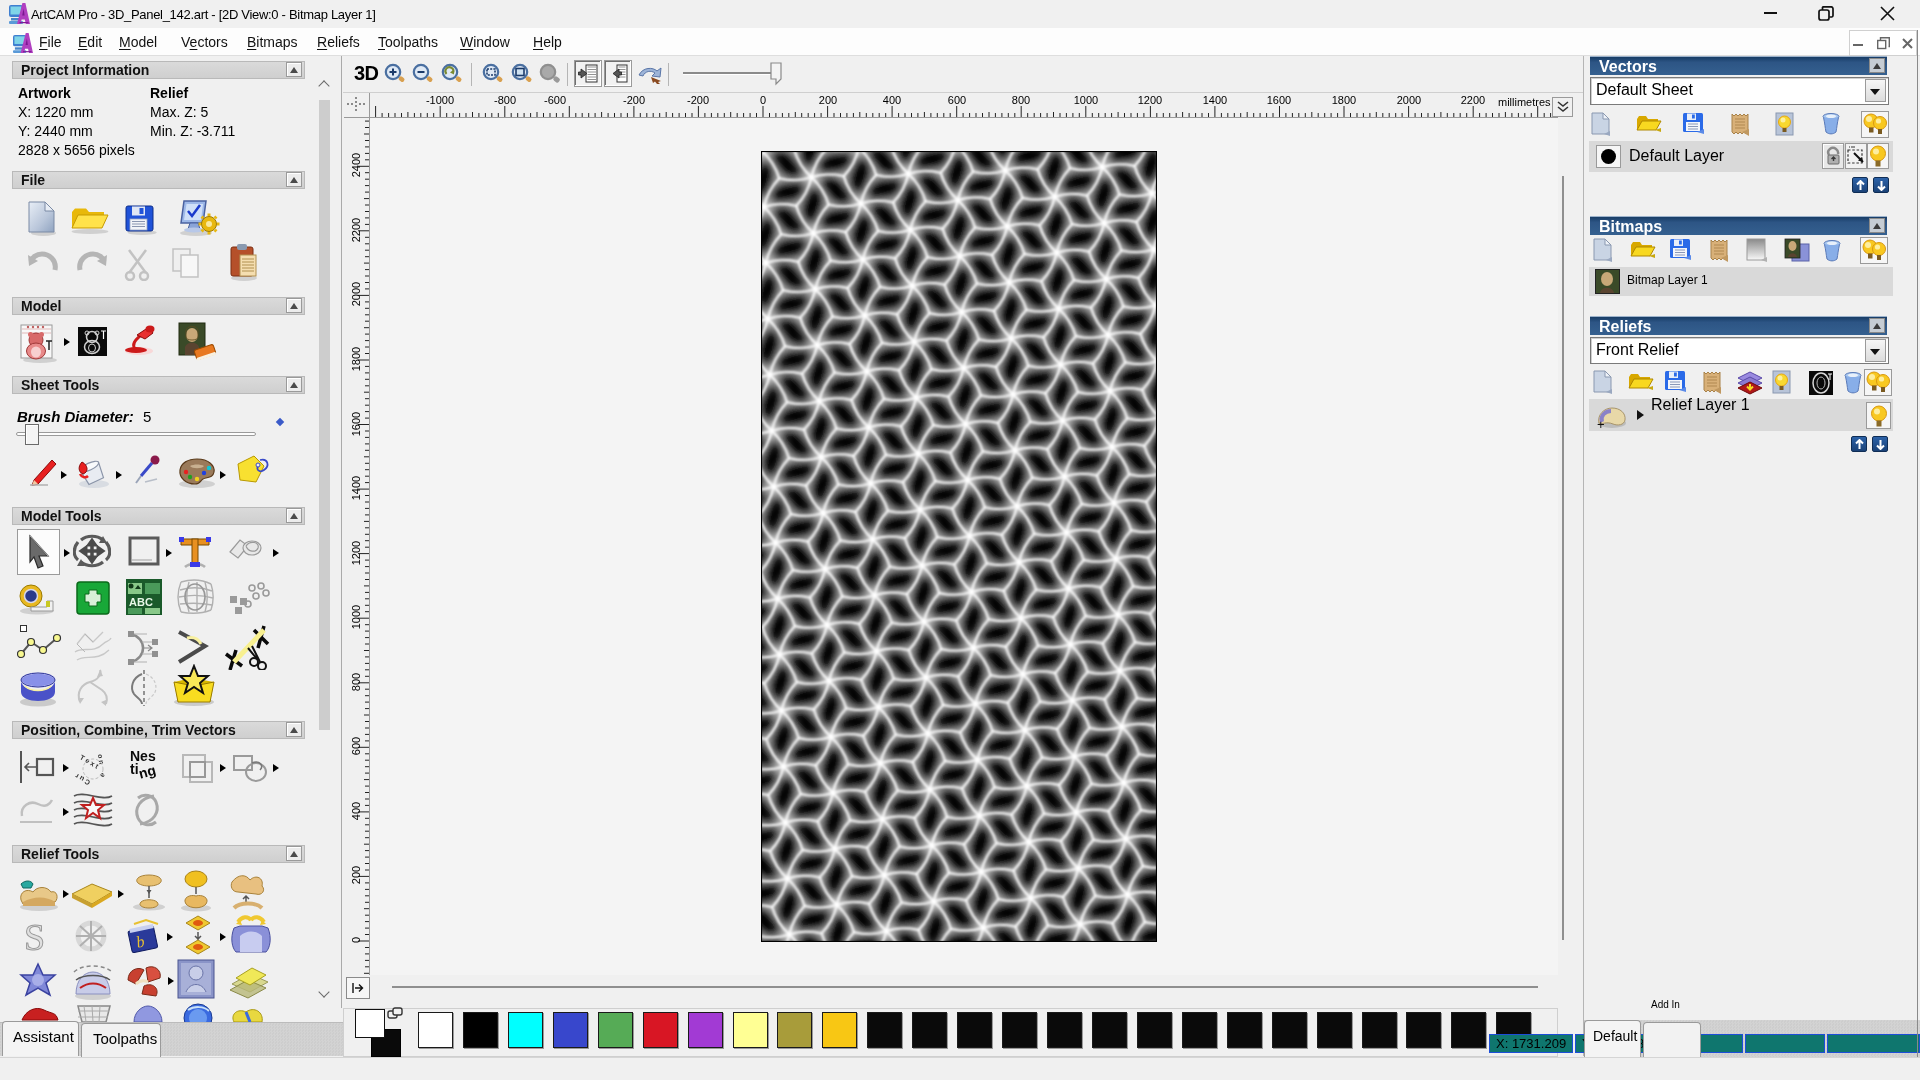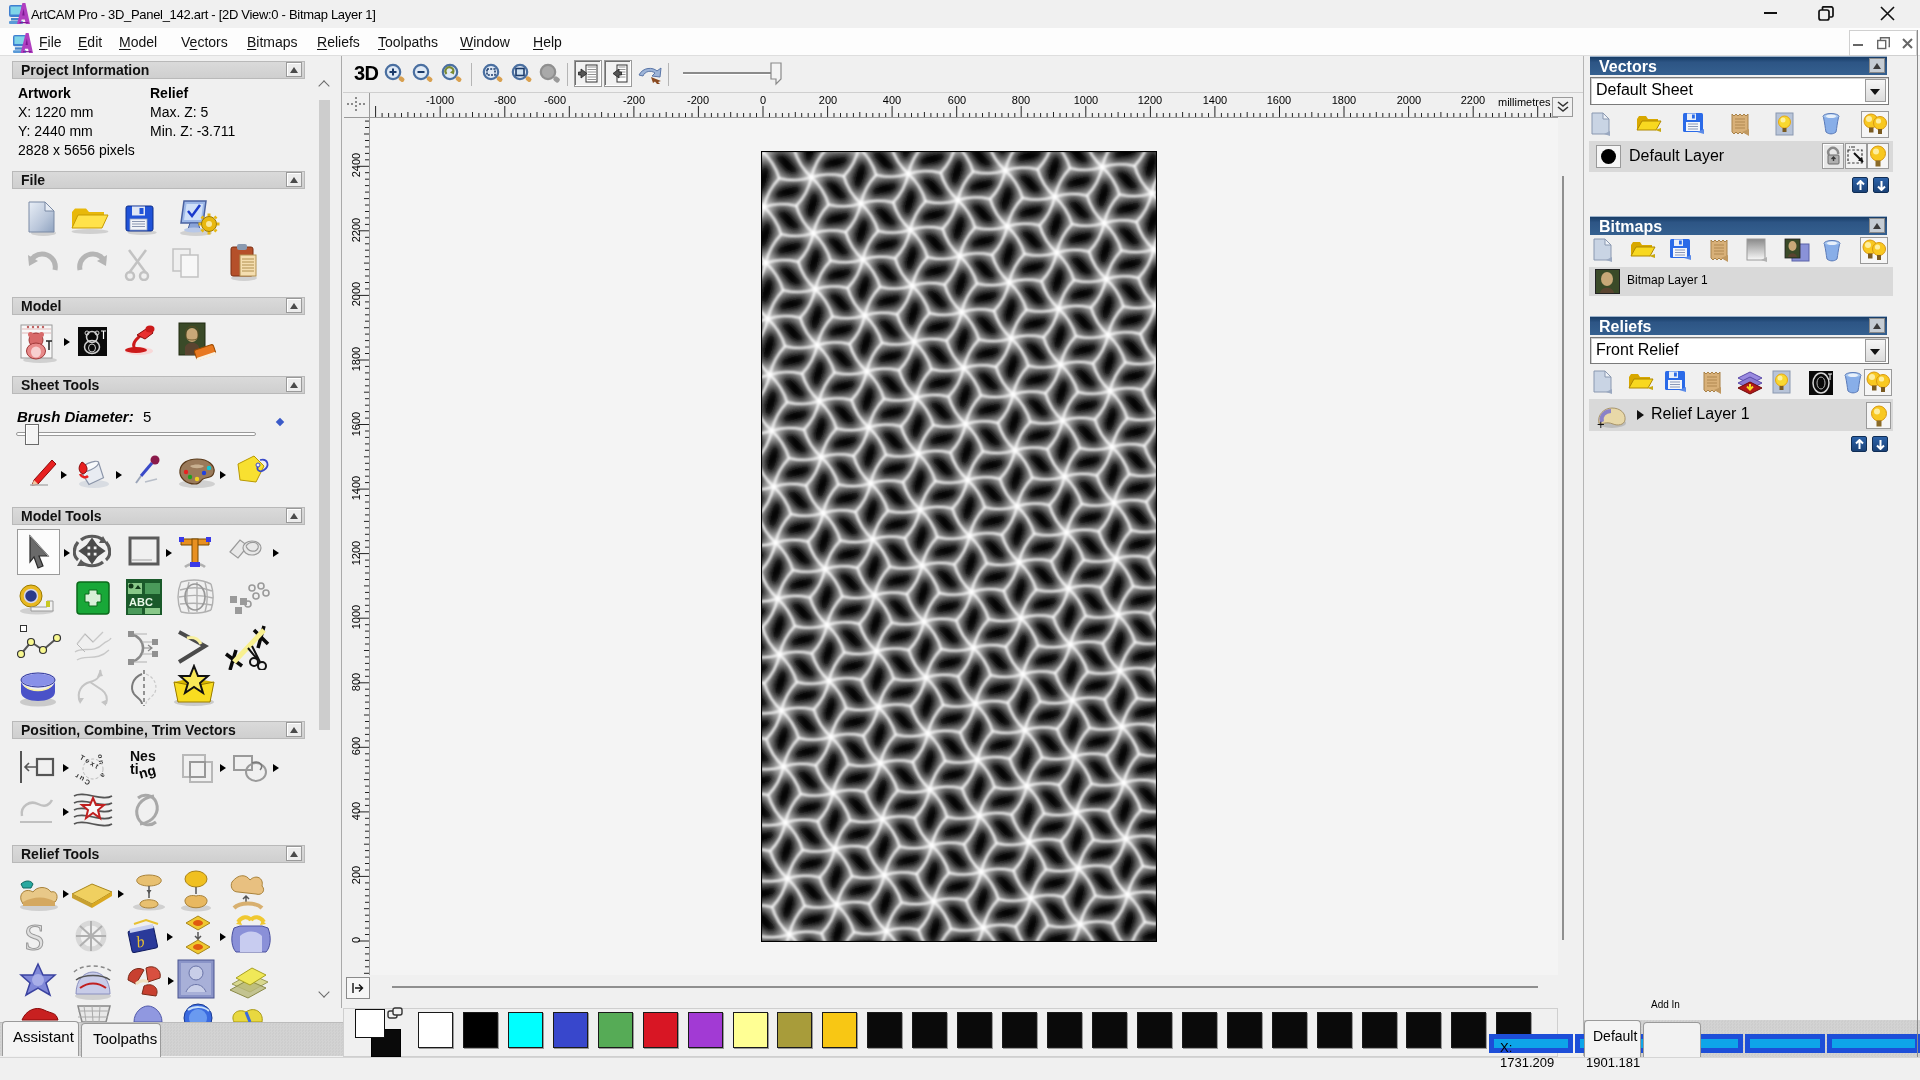--- a/index.html
+++ b/index.html
@@ -49,21 +49,21 @@
 .combo { position:absolute; left:6px; width:299px; height:27px; background:#fff; border:1px solid #7a7a7a;
   box-shadow:inset 1px 1px 0 #cfcfcf; font-size:16px; color:#000; padding:3px 0 0 5px; }
 .combobtn { position:absolute; width:21px; height:23px; background:linear-gradient(#f6f6f6,#dcdcdc); border:1px solid #9a9a9a; }
 .combobtn:after { content:""; position:absolute; left:4px; top:9px; border-left:5px solid transparent; border-right:5px solid transparent; border-top:6px solid #111; }
 .lrow { position:absolute; left:5px; width:304px; height:31px; background:#d9d9d9; }
 .udbtn { position:absolute; width:16px; height:16px; background:linear-gradient(#2c62a8,#1b4277); border:1px solid #0f2d55; border-radius:2px; color:#fff; }
 
 #palettebar { left:343px; top:1008px; width:1215px; height:49px; background:#f0f0f0; border:1px solid #cfcfcf;}
 .sw { position:absolute; top:1012px; width:35px; height:36px; border:1px solid #1a1a1a; box-shadow:1px 1px 0 #9a9a9a; }
 #statusbar { left:0; top:1057px; width:1920px; height:23px; background:#f0f0f0; border-top:1px solid #d5d5d5; font-size:13px; }
-.sfield { position:absolute; top:1034px; height:19px; border:5px solid #1d4ed8; background:#0ea5e9; font-size:13px; padding:1px 0 0 6px;}
+.sfield { position:absolute; top:1034px; height:19px; border:1px solid #1d4ed8; background:#0f766e; font-size:13px; padding:1px 0 0 6px;}
 .tab { position:absolute; background:#f6f6f6; border:1px solid #9a9a9a; border-bottom:none;
   border-radius:4px 4px 0 0; font-size:15px; color:#000; text-align:center; }
 .texture { background: repeating-conic-gradient(#d3d3d3 0 25%, #cdcdcd 0 50%) 0 0/3px 3px; }
 </style>
 </head>
 <body>
 <div id="root">
 
 <div class="abs" id="titlebar">
   <svg class="abs" style="left:9px;top:3px" width="21" height="22" viewBox="0 0 21 22">
@@ -1261,21 +1261,21 @@
         </g>
       </svg>
 <div class="lrow" style="left:1589px;top:399px;width:304px;height:32px"></div>
 <svg class="abs" style="left:1596px;top:403px" width="34" height="26" viewBox="0 0 34 26">
         <ellipse cx="16" cy="20" rx="14" ry="5" fill="#00000022"></ellipse>
 <path d="M3 20 C1 12 8 5 16 5 C24 5 30 10 29 17 C28 22 22 23 17 21 C10 18 6 22 3 20 Z" fill="#e8d8a8" stroke="#a8946a" stroke-width="1"></path>
 <path d="M6 19 C4 13 9 8 15 8" fill="none" stroke="#8a82c8" stroke-width="4"></path>
 <text x="1" y="26" font-size="13" fill="#111">+</text>
       </svg>
 <div class="arr" style="left:1637px;top:410px;border-top:5px solid transparent;border-bottom:5px solid transparent;border-left:7px solid #111"></div>
-<div class="t" style="left:1651px;top:405px;font-size:16px">Relief Layer 1</div>
+<div class="t" style="left:1651px;top:396px;font-size:16px">Relief Layer 1</div>
 <div class="abs" style="left:1866px;top:402px;width:25px;height:27px;background:#f6f6f6;border:1px solid #9a9a9a"></div>
 <svg class="abs" style="left:1868px;top:404px" width="22" height="24" viewBox="0 0 22 24">
         <circle cx="11" cy="9.5" r="7.5" fill="#f8c820" stroke="#d89810" stroke-width="1"></circle>
 <circle cx="9" cy="7.5" r="3" fill="#fdeea0"></circle>
         <rect x="8.5" y="16.5" width="5" height="6" fill="#8a6a28"></rect>
       </svg>
 <div class="udbtn" style="left:1851px;top:436px"></div>
 <svg class="abs" style="left:1854px;top:439px" width="11" height="11" viewBox="0 0 11 11">
         <path d="M5.5 1 L5.5 10 M2 4.5 L5.5 1 L9 4.5" stroke="#fff" stroke-width="2" fill="none"></path>
       </svg>

